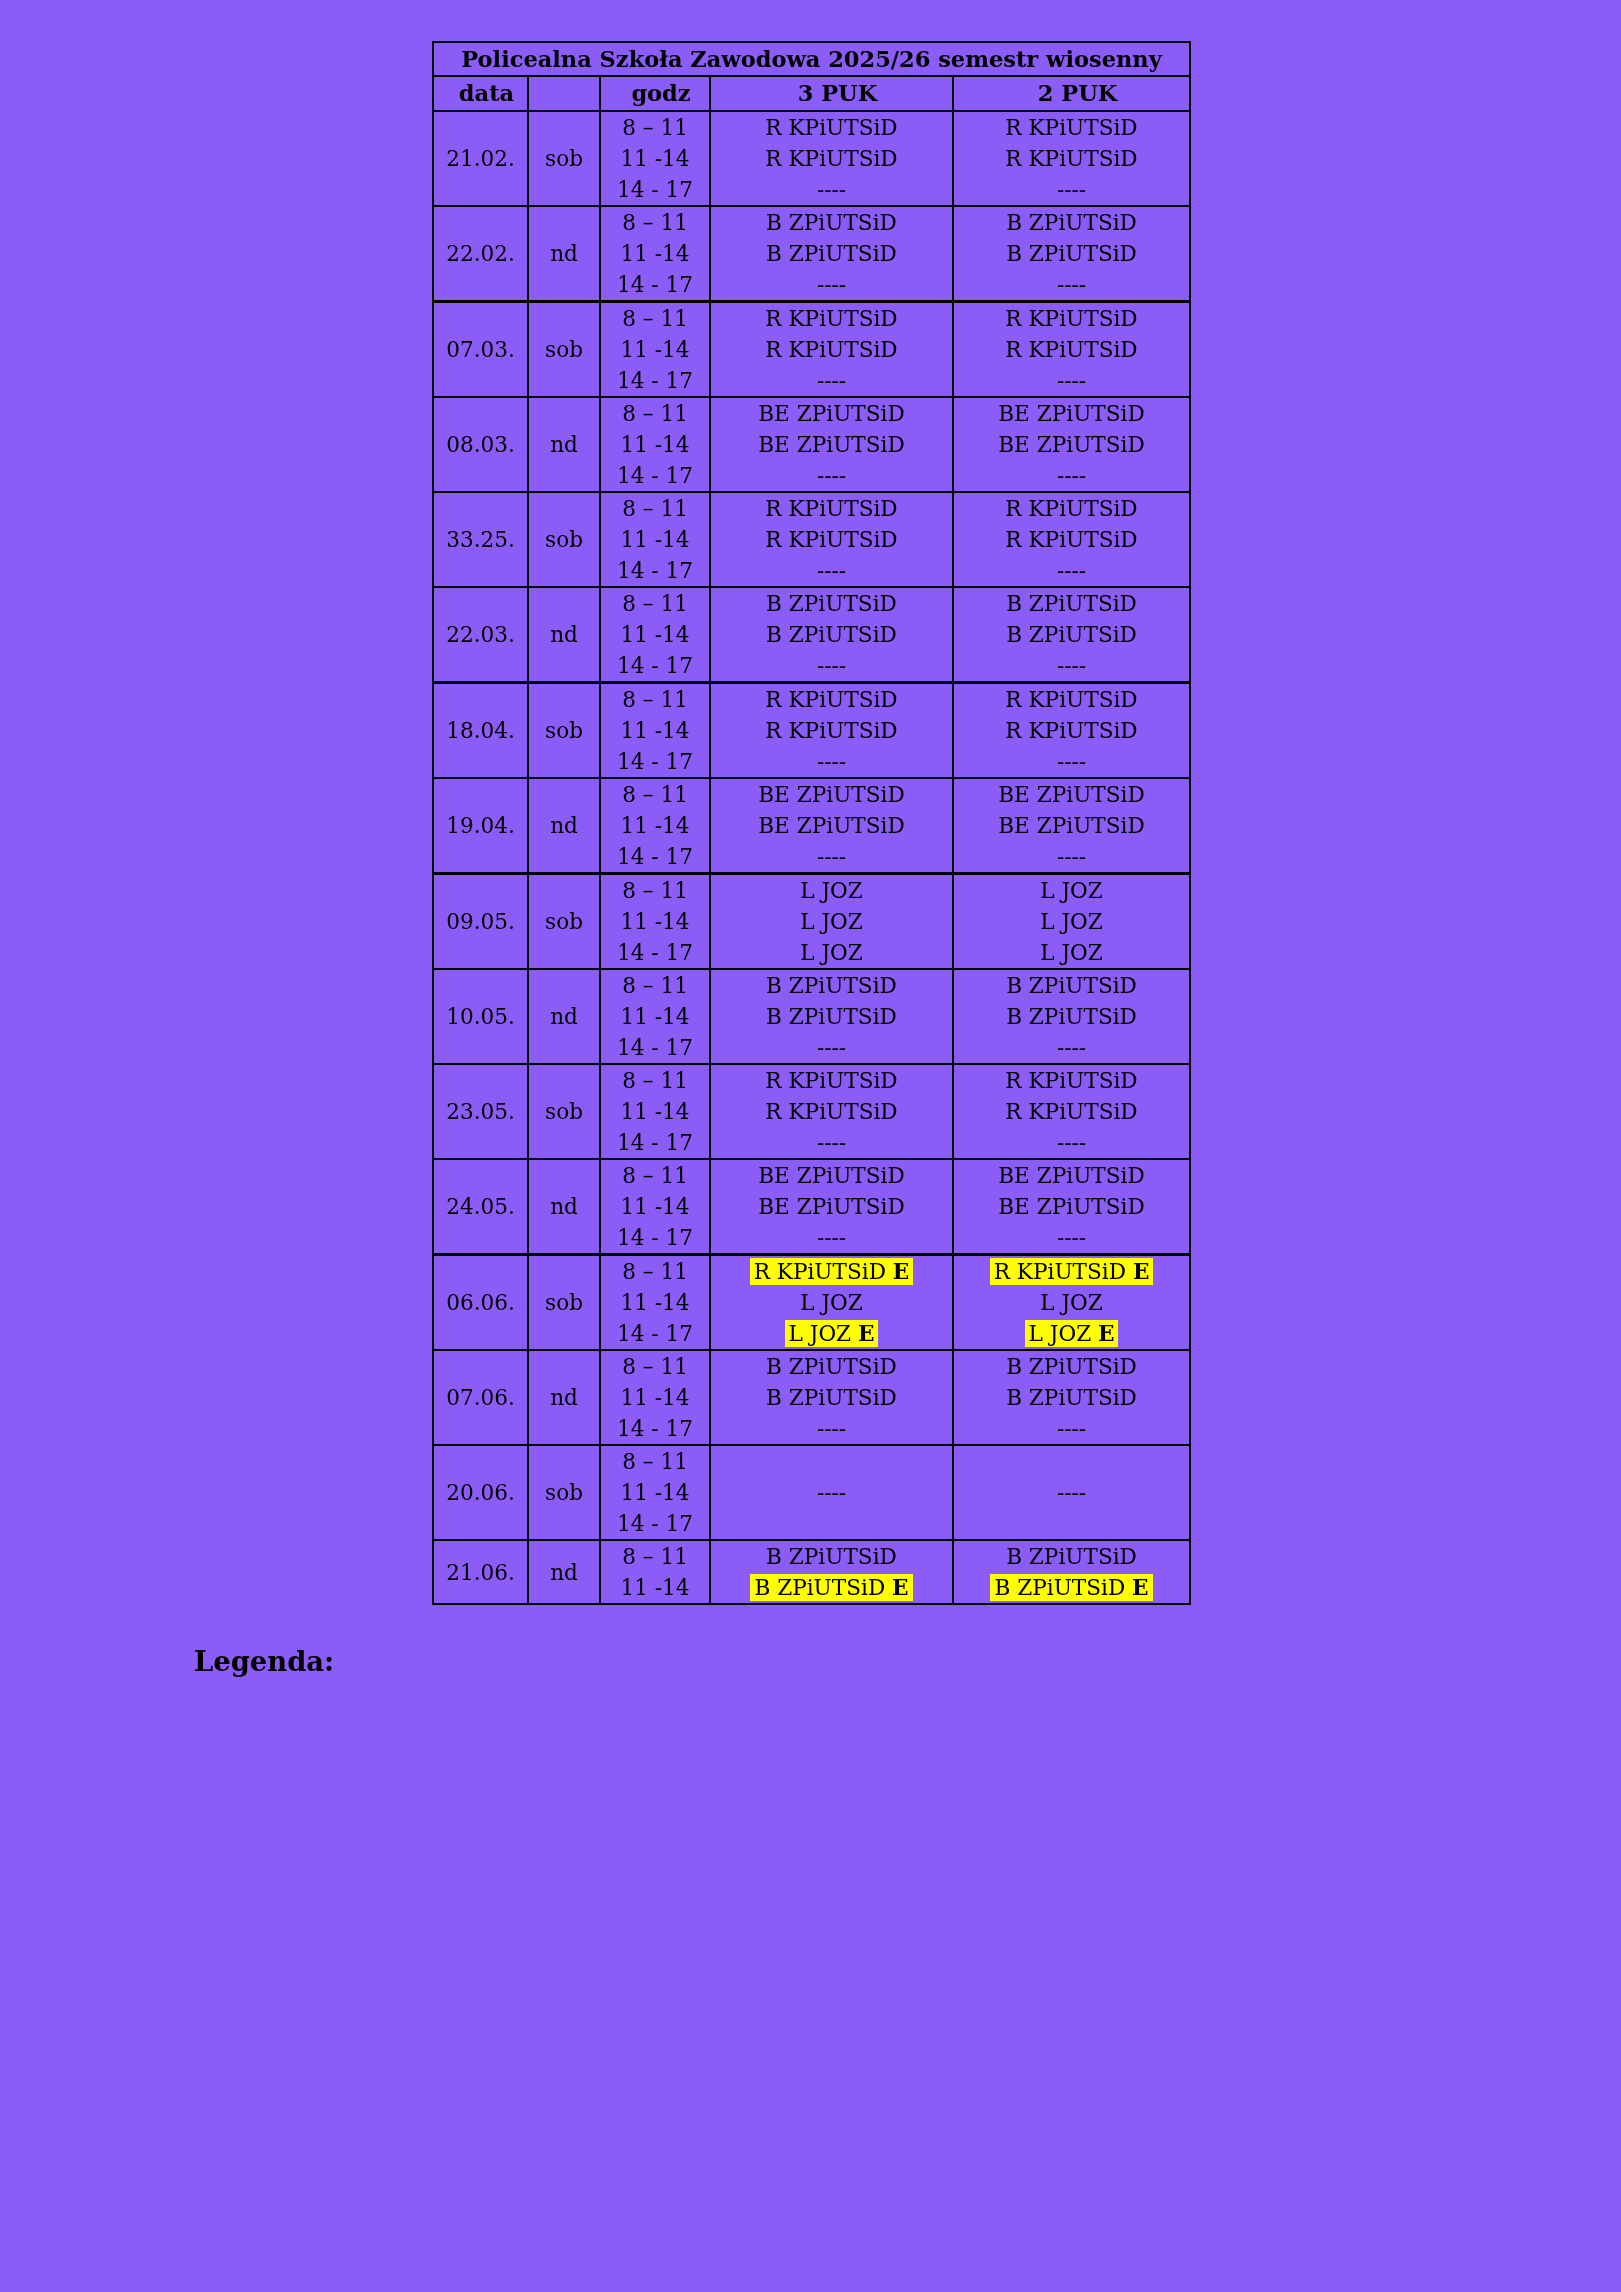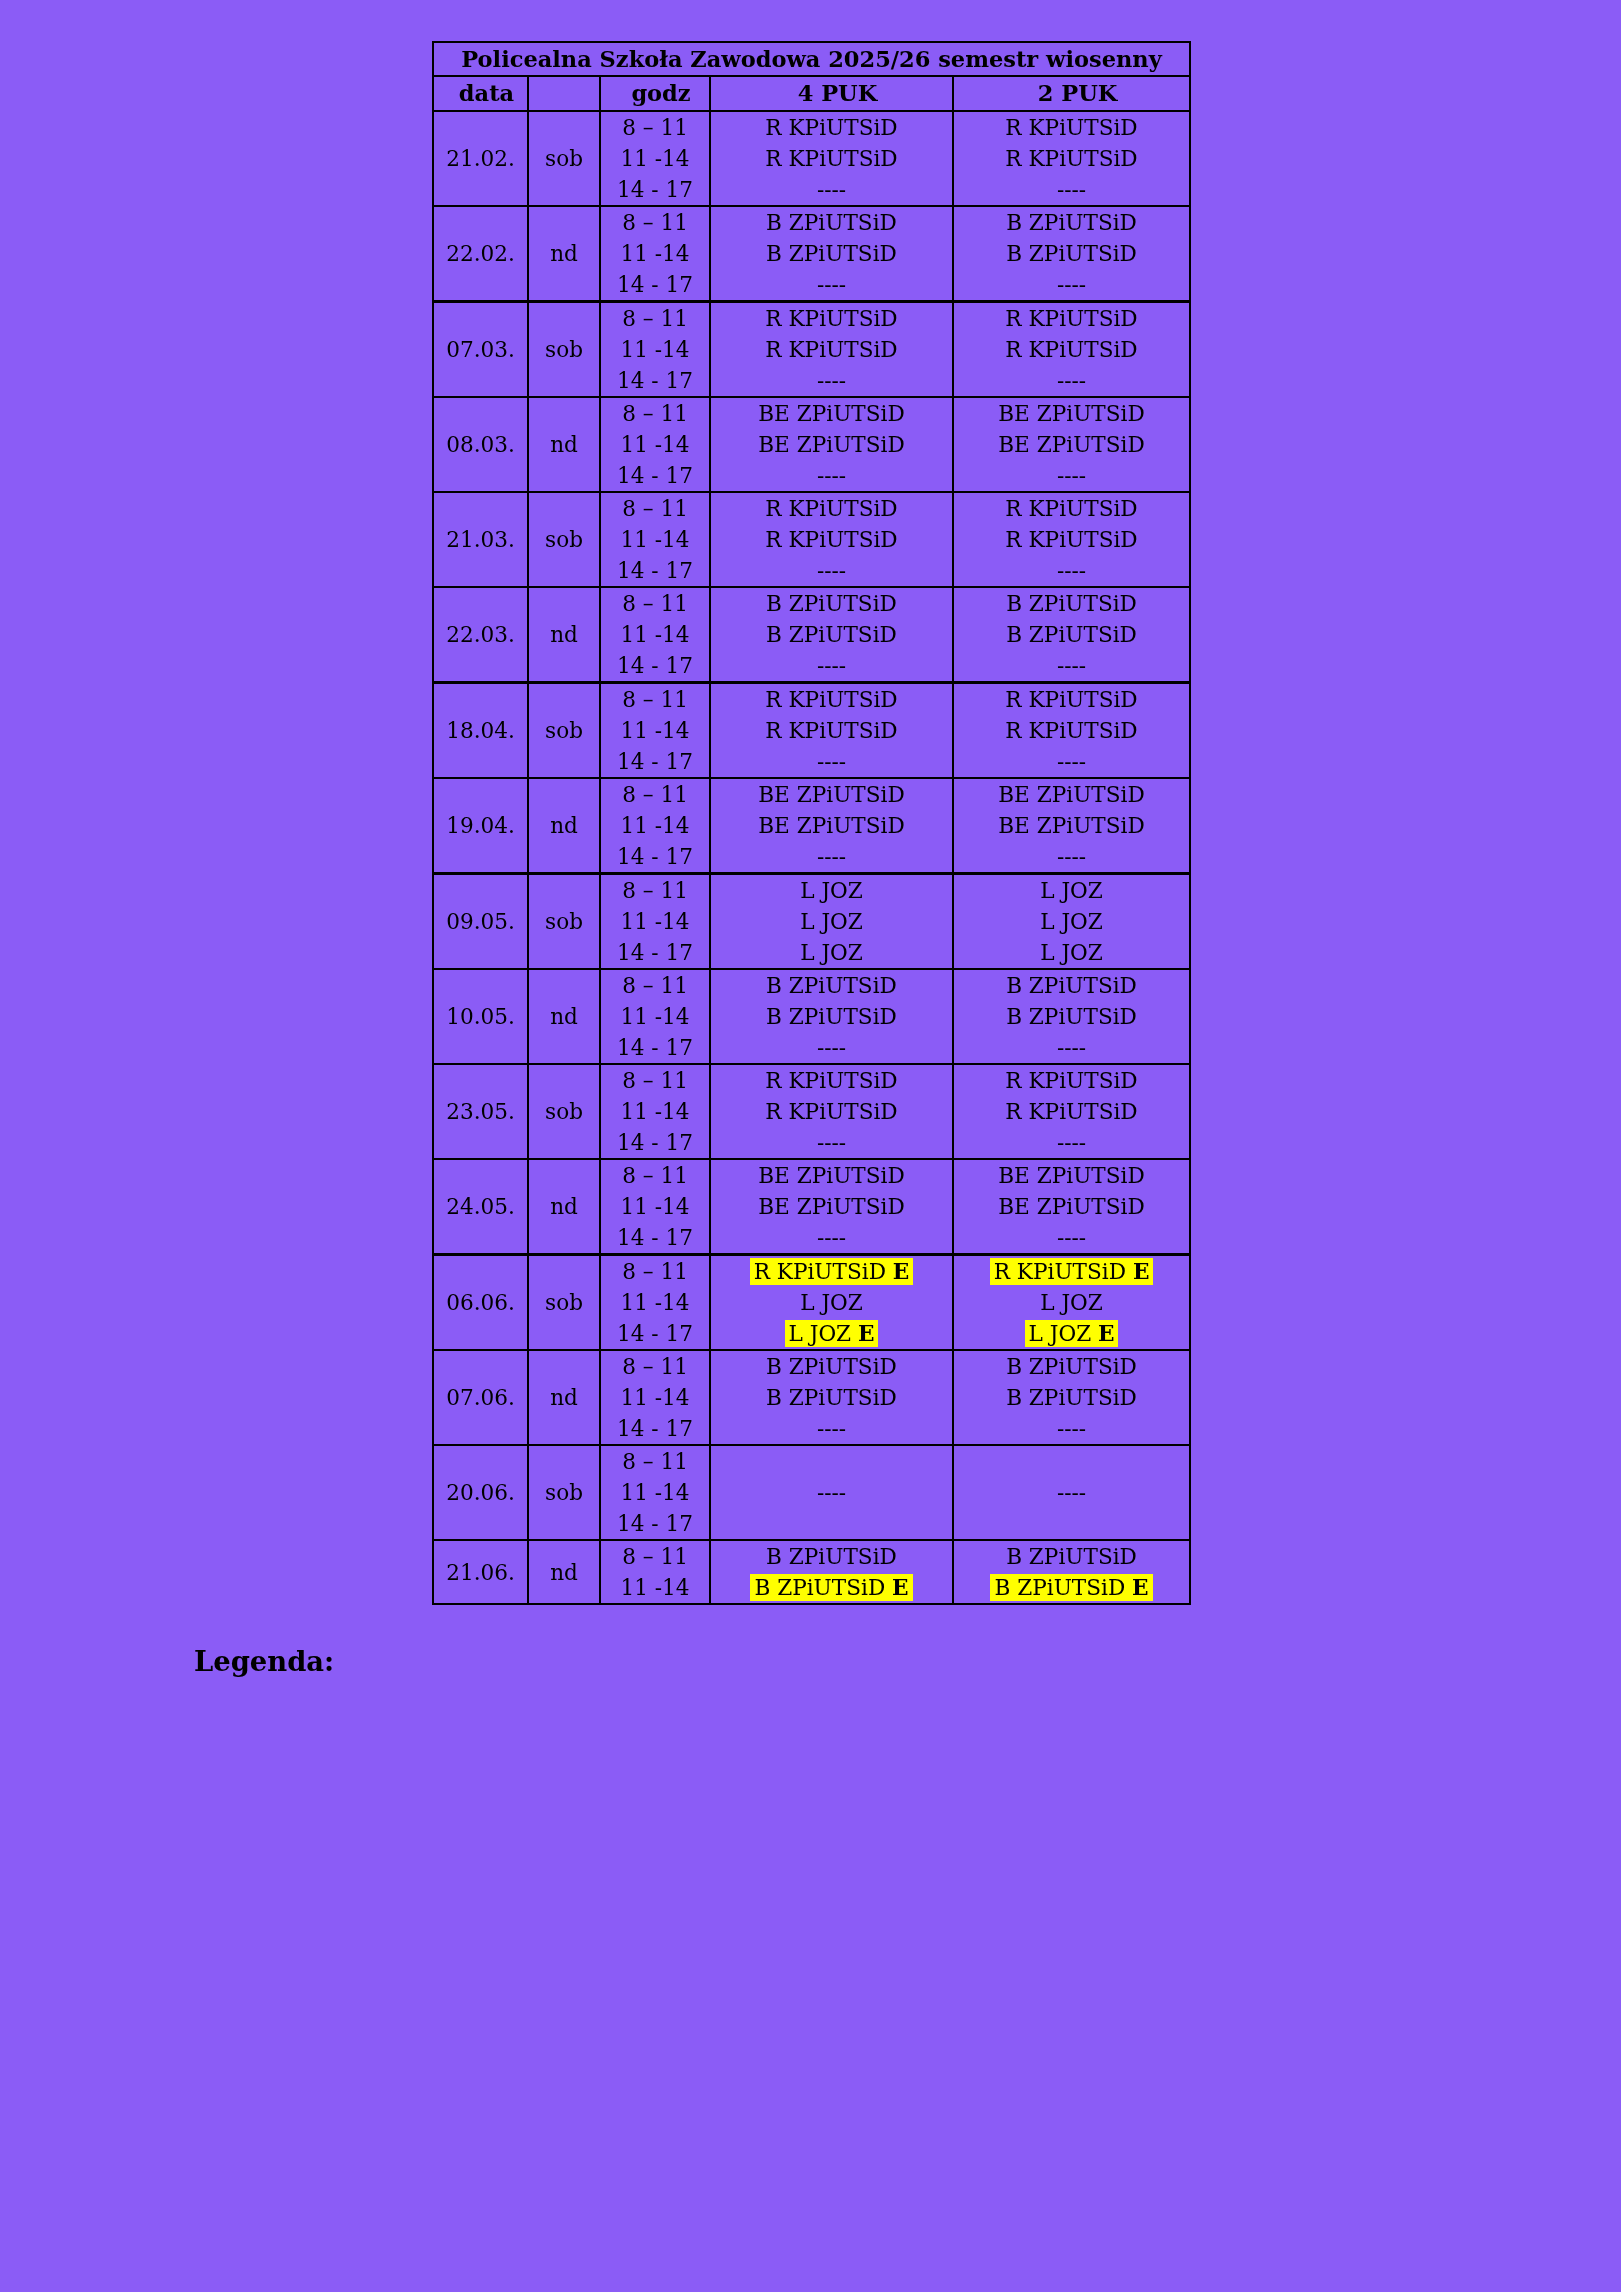--- a/index.html
+++ b/index.html
@@ -85,21 +85,21 @@
       <col style="width:237px">
     </colgroup>
     <thead>
       <tr>
         <th colspan="5" class="title-cell">Policealna Szkoła Zawodowa 2025/26 semestr wiosenny</th>
       </tr>
       <tr class="cols">
         <th>data</th>
         <th></th>
         <th>godz</th>
-        <th>4 PUK</th>
+        <th>3 PUK</th>
         <th>2 PUK</th>
       </tr>
     </thead>
     <tbody id="schedule-body">
         <tr>
           <td>21.02.</td>
           <td>sob</td>
           <td>
             <div class="line">8 – 11</div>
             <div class="line">11 -14</div>
@@ -167,21 +167,21 @@
             <div class="line">BE ZPiUTSiD</div>
             <div class="line">----</div>
           </td>
           <td>
             <div class="line">BE ZPiUTSiD</div>
             <div class="line">BE ZPiUTSiD</div>
             <div class="line">----</div>
           </td>
         </tr>
         <tr>
-          <td>21.03.</td>
+          <td>33.25.</td>
           <td>sob</td>
           <td>
             <div class="line">8 – 11</div>
             <div class="line">11 -14</div>
             <div class="line">14 - 17</div>
           </td>
           <td>
             <div class="line">R KPiUTSiD</div>
             <div class="line">R KPiUTSiD</div>
             <div class="line">----</div>

